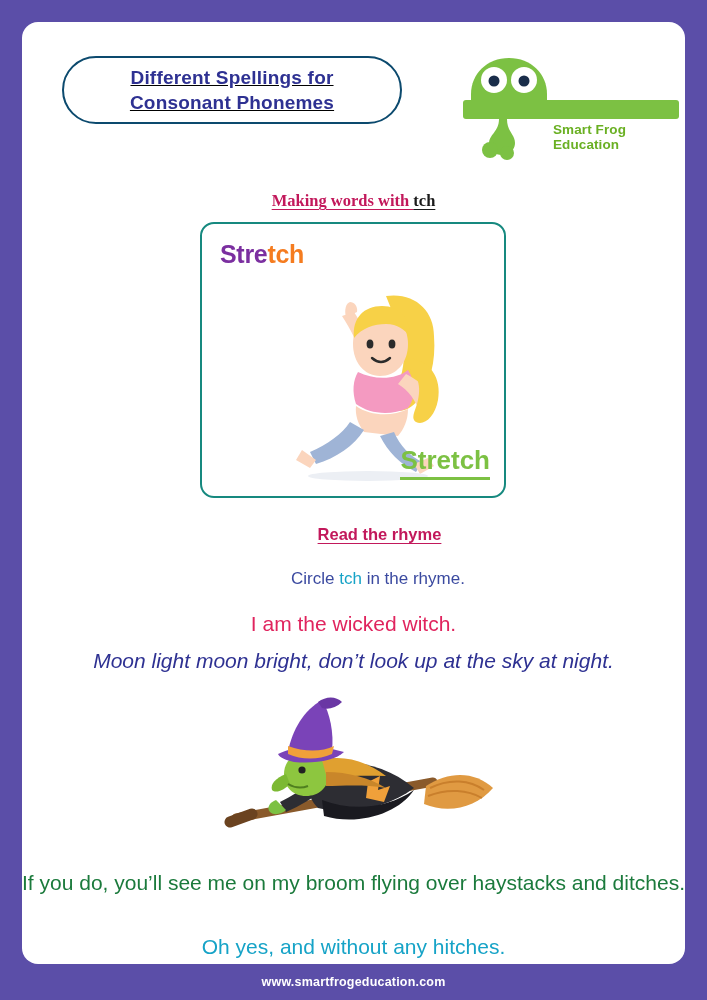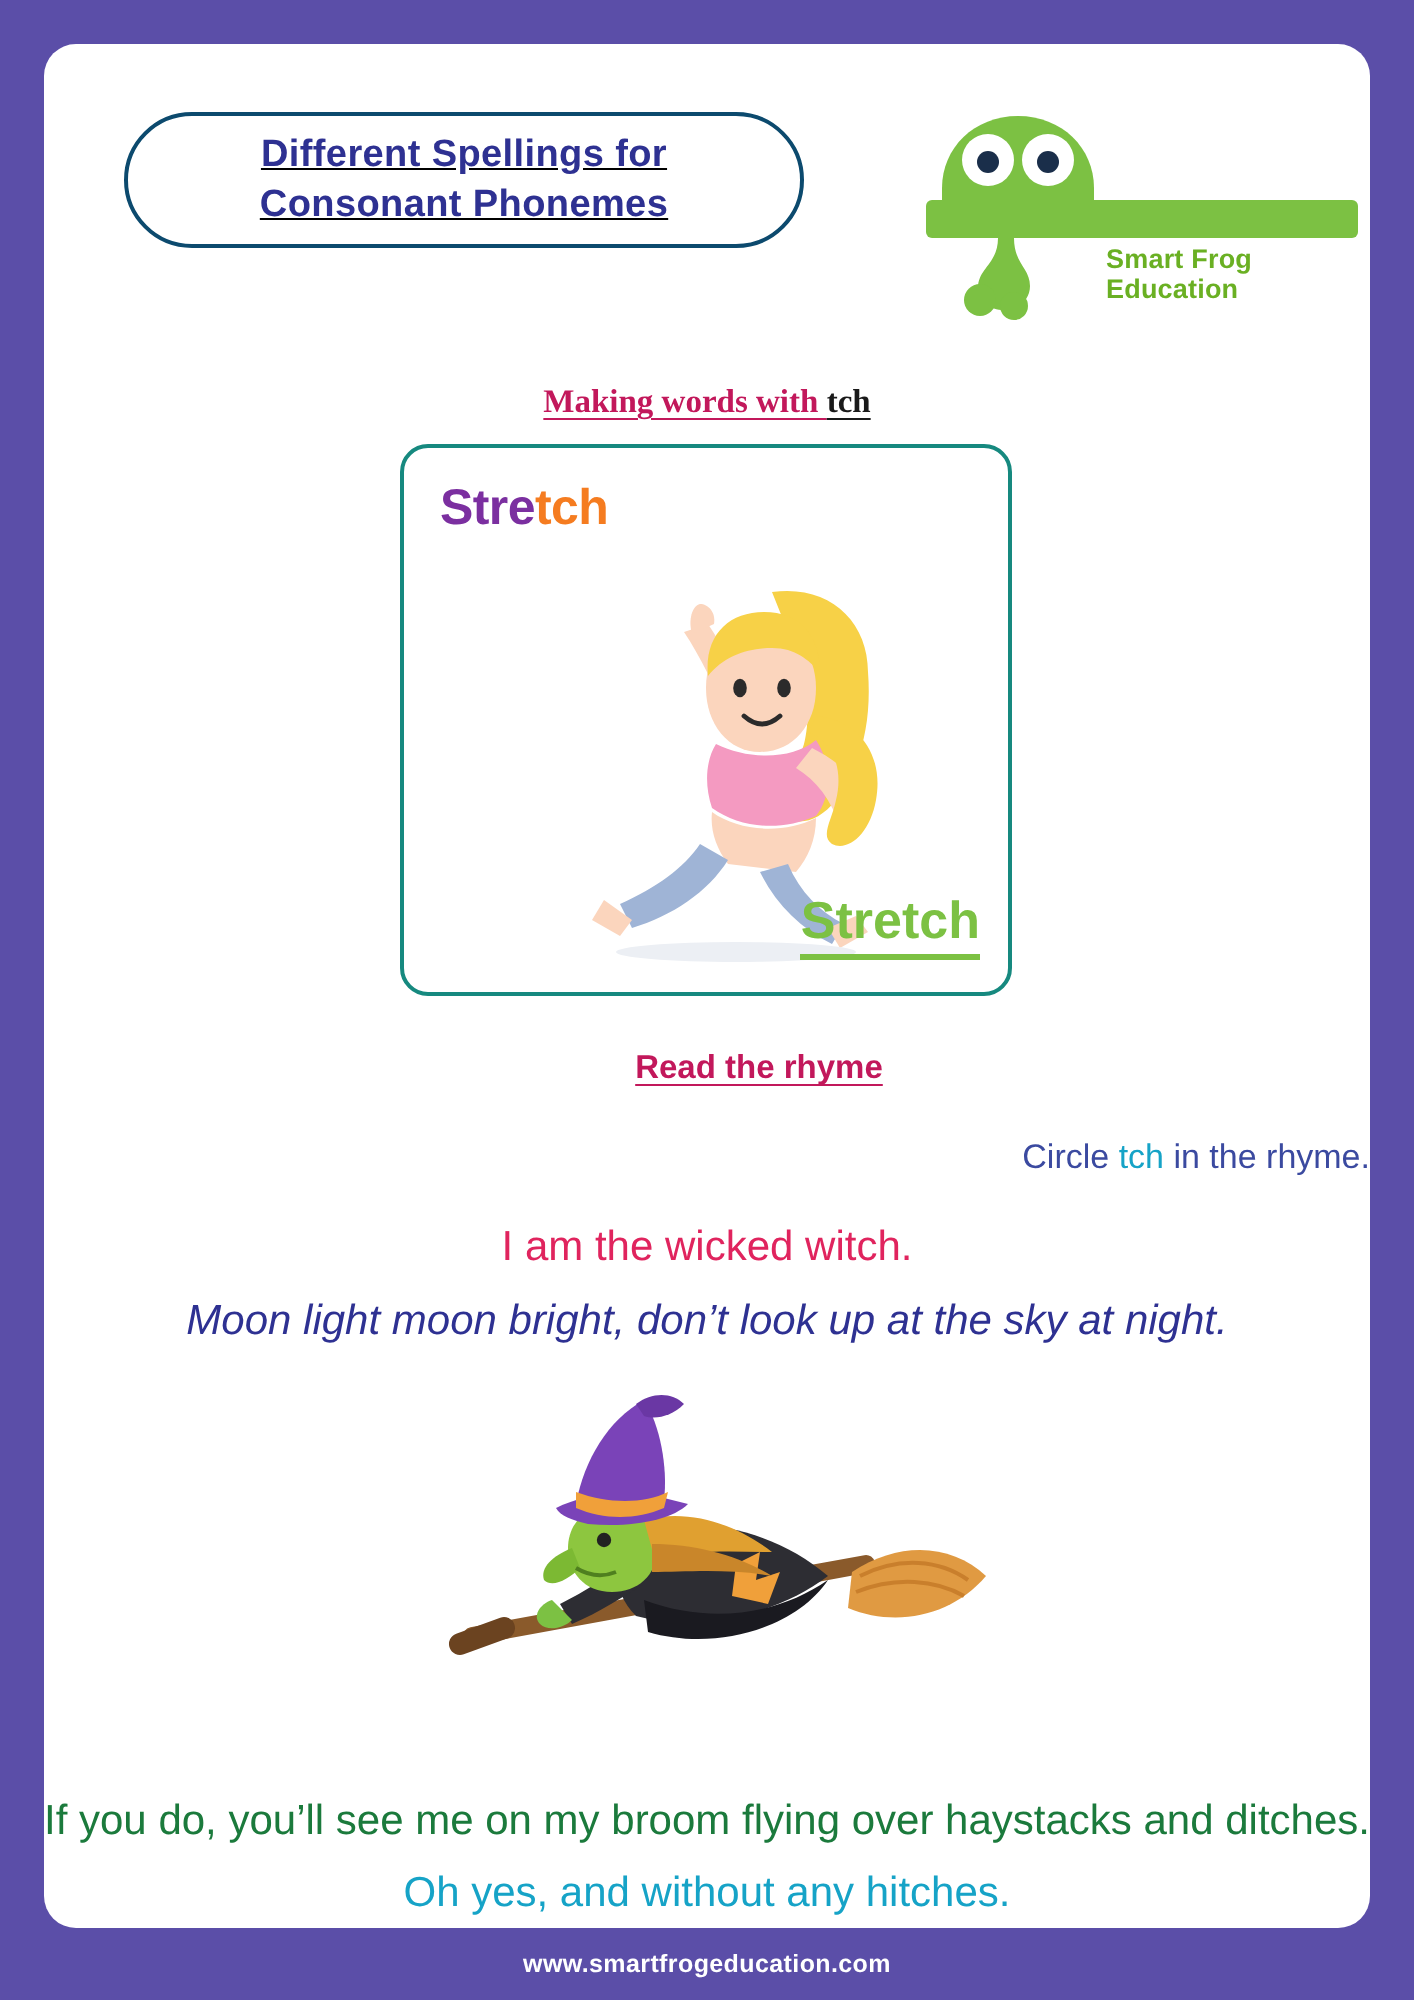--- a/index.html
+++ b/index.html
@@ -132,21 +132,21 @@
   }
   
   .rhyme-line {
     position: absolute;
     width: 663px;
     text-align: center;
   }
   #line-circle {
     top: 547px;
     left: 0;
-    text-align: right;
+    text-align: center;
     padding-left: 49px;
     box-sizing: border-box;
     color: #3b4aa0;
     font-size: 17px;
   }
   #line-circle .accent { color: #16a3c7; }
   #line-witch {
     top: 590px;
     color: #e0245e;
     font-size: 21px;
@@ -155,21 +155,20 @@
     top: 627px;
     color: #2e3192;
     font-size: 21px;
     font-style: italic;
   }
   #line-broom {
     top: 845px;
     color: #1b7a3c;
     font-size: 21px;
     line-height: 31px;
-    margin-top: 28px;
   }
   #line-hitches {
     top: 913px;
     color: #16a3c7;
     font-size: 21px;
   }
   .witch-img {
     position: absolute;
     left: 196px;
     top: 668px;

